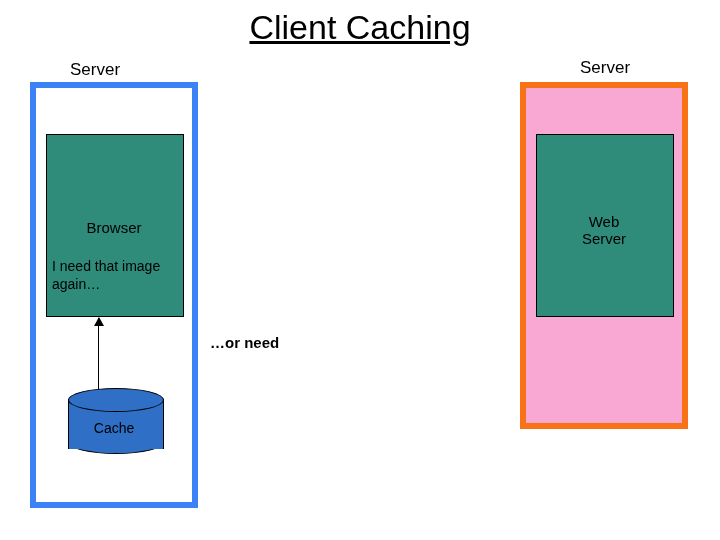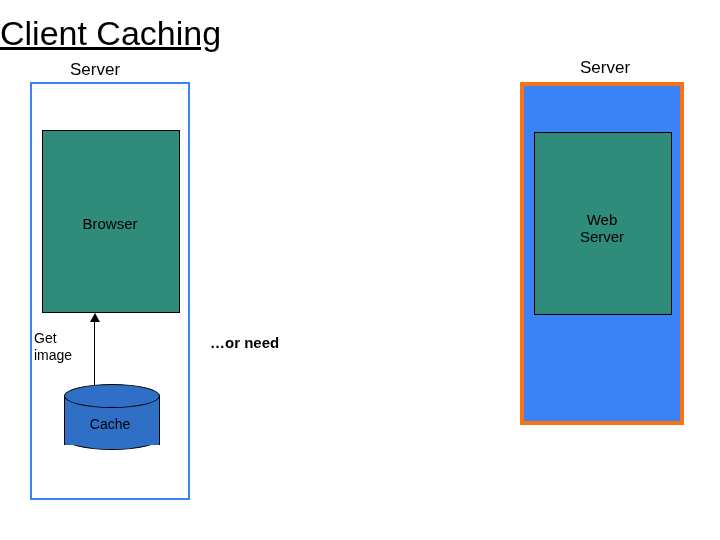--- a/index.html
+++ b/index.html
@@ -12,22 +12,22 @@
     color: #000;
   }
   .stage {
     position: relative;
     width: 720px;
     height: 540px;
   }
   .title {
     position: absolute;
     left: 0; right: 0;
-    top: 14px;
-    text-align: left;
+    top: 8px;
+    text-align: center;
     font-size: 34px;
     text-decoration: underline;
   }
   .client-label {
     position: absolute;
     top: 60px;
     left: 70px;
     font-size: 17px;
   }
   .server-label {
@@ -35,31 +35,31 @@
     top: 58px;
     left: 580px;
     font-size: 17px;
   }
   .client-box {
     position: absolute;
     top: 82px;
     left: 30px;
     width: 156px;
     height: 414px;
-    border: 2px solid #3b82f6;
+    border: 6px solid #3b82f6;
     background: #fff;
   }
   .server-box {
     position: absolute;
     top: 82px;
     left: 520px;
     width: 156px;
     height: 335px;
-    border: 4px solid #f97316;
-    background: #3b82f6;
+    border: 6px solid #f97316;
+    background: #f9a8d4;
   }
   .browser-box {
     position: absolute;
     top: 46px;
     left: 10px;
     width: 136px;
     height: 181px;
     background: #2f8b7a;
     border: 1.5px solid #000;
   }
@@ -184,23 +184,23 @@
 <div class="stage">
 
   <div class="title">Client Caching</div>
 
   <div class="client-label">Server</div>
   <div class="server-label">Server</div>
 
   <div class="client-box">
     <div class="browser-box"></div>
     <div class="browser-label">Browser</div>
+    <div class="thought-text">I need that image again…</div>
 
     <div class="arrow-up"></div>
-    <div class="get-image-text">Get image</div>
 
     <div class="cache">
       <div class="bot-ellipse"></div>
       <div class="body"></div>
       <div class="top-ellipse"></div>
     </div>
     <div class="cache-label">Cache</div>
   </div>
 
   <div class="server-box">

